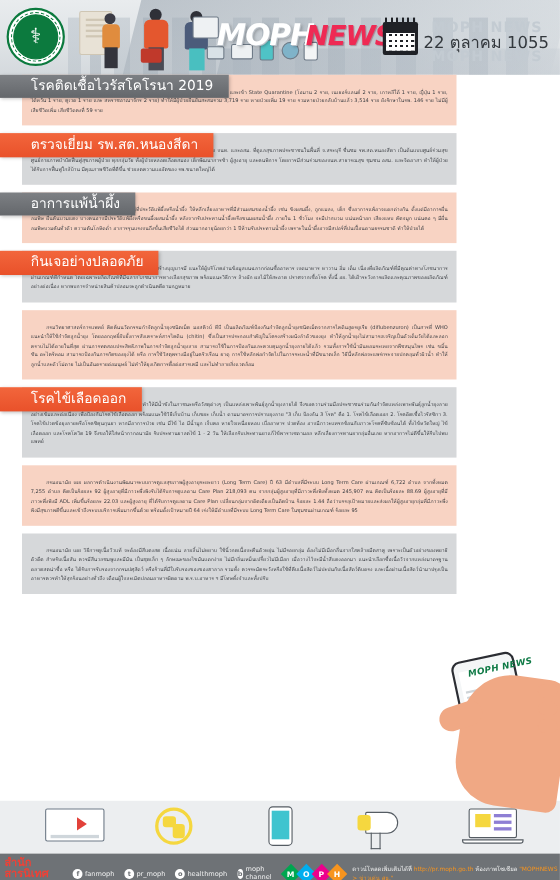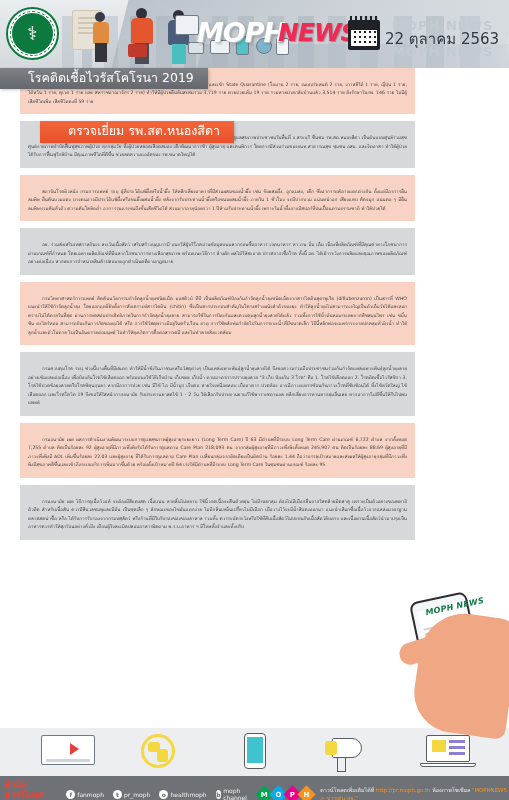--- a/index.html
+++ b/index.html
@@ -124,21 +124,21 @@
   }
   .peach .art-body { background: #f8d3c3; }
   .gray  .art-body { background: #d6d8da; }
   .title-bar {
     position: absolute; left: 0; top: 0; z-index: 3;
     display: inline-block; padding: 3px 14px 4px 28px;
     font-size: 12.5px; line-height: 1.15; color: #ffffff; white-space: nowrap;
     box-shadow: 1px 1px 3px rgba(0,0,0,.22);
   }
   .tb-gray   { background: linear-gradient(180deg,#7d8084,#64676b); }
-  .tb-orange { background: linear-gradient(180deg,#f2663c,#e9512a); margin-left: 40px; }
+  .tb-orange { background: linear-gradient(180deg,#f2663c,#e9512a); }
   .spacer { height: 7px; background:#fff; }
 
   
   .phone-wrap { position:absolute; right:0px; top:588px; width:118px; height:152px; z-index:7; pointer-events:none;}
   .phone {
     position:absolute; left:28px; top:8px; width:58px; height:104px;
     background:#f4f6f7; border:2px solid #2b2d33; border-radius:8px;
     transform: rotate(-12deg);
   }
   .phone .scr{position:absolute;left:4px;top:8px;right:4px;bottom:8px;background:#fff;}
@@ -246,48 +246,51 @@
     <div class="ghost g1">MOPH NEWS</div>
     <div class="ghost g2">MOPH NEWS</div>
 
     <div class="moph-word">MOPH</div>
     <div class="news-word">NEWS</div>
 
     <div class="cal">
       <div class="rings"></div>
         <div class="grid"></div>
     </div>
-    <div class="cal-date">22 ตุลาคม 2563</div>
+    <div class="cal-date">22 ตุลาคม 1055</div>
   </div>
 
   <div id="articles">
       <div class="article peach">
         <div class="art-body">สธ. แถลงรายงานวันนี้ พบผู้ป่วยรายใหม่ 10 ราย ทั้งหมดเดินทางมาจากต่างประเทศ และเข้า State Quarantine (โอมาน 2 ราย, เนเธอร์แลนด์ 2 ราย, เกาหลีใต้ 1 ราย, ญี่ปุ่น 1 ราย, ไต้หวัน 1 ราย, คูเวต 1 ราย และ สหราชอาณาจักร 2 ราย) ทำให้มีผู้ป่วยยืนยันสะสมรวม 3,719 ราย หายป่วยเพิ่ม 19 ราย รวมหายป่วยกลับบ้านแล้ว 3,514 ราย ยังรักษาในรพ. 146 ราย ไม่มีผู้เสียชีวิตเพิ่ม เสียชีวิตคงที่ 59 ราย</div>
         <div class="title-bar tb-gray">โรคติดเชื้อไวรัสโคโรนา 2019</div>
       </div>
       <div class="spacer"></div>
       <div class="article gray">
         <div class="art-body">เลขานุการ รมว.สธ. ลงพื้นที่ตรวจเยี่ยม รพ.สต.หนองสีดา จ.สระบุรี ให้กำลังใจ จนท. และอสม. ที่ดูแลสุขภาพประชาชนในพื้นที่ จ.สระบุรี ชื่นชม รพ.สต.หนองสีดา เป็นต้นแบบศูนย์ร่วมสุข ศูนย์กายภาพบำบัดฟื้นฟูสุขภาพผู้ป่วย ทุกกลุ่มวัย ทั้งผู้ป่วยหลอดเลือดสมอง เด็กพัฒนาการช้า ผู้สูงอายุ และคนพิการ โดยการมีส่วนร่วมของจนท.สาธารณสุข ชุมชน อสม. และจิตอาสา ทำให้ผู้ป่วยได้รับการฟื้นฟูใกล้บ้าน มีคุณภาพชีวิตที่ดีขึ้น ช่วยลดความแออัดของ รพ.ขนาดใหญ่ได้</div>
         <div class="title-bar tb-orange">ตรวจเยี่ยม รพ.สต.หนองสีดา</div>
       </div>
       <div class="spacer"></div>
       <div class="article peach">
         <div class="art-body">สถาบันโรคผิวหนัง กรมการแพทย์ ระบุ ผู้ที่ประวัติแพ้ผึ้งหรือน้ำผึ้ง ให้หลีกเลี่ยงอาหารที่มีส่วนผสมของน้ำผึ้ง เช่น ขิงผสมผึ้ง, ถูกแมลง, เด็ก ซึ่งอาการแพ้อาจแตกต่างกัน ตั้งแต่มีอาการผื่นลมพิษ ผื่นคันบวมแดง บางคนอาจมีประวัติแพ้ผึ้งหรือขนผึ้งผสมน้ำผึ้ง หลังจากรับประทานน้ำผึ้งหรือขนมผสมน้ำผึ้ง ภายใน 1 ชั่วโมง จะมีปากบวม แน่นหน้าอก เสียงแหบ คัดจมูก แน่นคอ ๆ มีผื่นลมพิษบวมคันทั่วตัว ความดันโลหิตต่ำ อาการรุนแรงจนถึงขั้นเสียชีวิตได้ ส่วนมากอายุน้อยกว่า 1 ปีห้ามรับประทานน้ำผึ้ง เพราะในน้ำผึ้งอาจมีสปอร์ที่ปนเปื้อนตามธรรมชาติ ทำให้ป่วยได้</div>
+        <div class="title-bar tb-gray">อาการแพ้น้ำผึ้ง</div>
       </div>
       <div class="spacer"></div>
       <div class="article gray">
         <div class="art-body">อย. ร่วมส่งเสริมเทศกาลกินเจ ละเว้นเนื้อสัตว์ เสริมสร้างบุญบารมี แนะให้ผู้บริโภคอ่านข้อมูลบนฉลากก่อนซื้ออาหาร เจตนาหาร หาวาน อิ่ม เต็ม เนื่องที่ผลิตภัณฑ์ที่มีคุณค่าทางโภชนาการ ผ่านเกณฑ์ที่กำหนด โดยเฉพาะผลิตภัณฑ์ที่มีฉลากโภชนาการทางเลือกสุขภาพ พร้อมแนะวิธีการ ล้างผัก ผลไม้ให้สะอาด ปราศจากเชื้อโรค ทั้งนี้ อย. ได้เฝ้าระวังการผลิตและคุณภาพของผลิตภัณฑ์อย่างต่อเนื่อง หากพบการจำหน่ายสินค้าปลอมจะถูกดำเนินคดีตามกฎหมาย</div>
+        <div class="title-bar tb-orange">กินเจอย่างปลอดภัย</div>
       </div>
       <div class="spacer"></div>
       <div class="article peach">
         <div class="art-body">กรมวิทยาศาสตร์การแพทย์ คิดค้นนวัตกรรมกำจัดลูกน้ำยุงชนิดเม็ด มอสคิวบ์ ทีบี เป็นผลิตภัณฑ์ป้องกันกำจัดลูกน้ำยุงชนิดเม็ดจากสารไคตินสูตรยูเรีย (diflubenzuron) เป็นสารที่ WHO แนะนำให้ใช้กำจัดลูกน้ำยุง โดยออกฤทธิ์ยับยั้งการสังเคราะห์สารไคติน (chitin) ซึ่งเป็นสารประกอบสำคัญในโครงสร้างผนังลำตัวของยุง ทำให้ลูกน้ำยุงไม่สามารถเจริญเป็นตัวเต็มวัยได้และลอกคราบไม่ได้ตายในที่สุด ผ่านการทดสอบประสิทธิภาพในการกำจัดลูกน้ำยุงลาย สามารถใช้ในการป้องกันและควบคุมลูกน้ำยุงลายได้แล้ว รวมทั้งการใช้น้ำมันหอมระเหยจากพืชสมุนไพร เช่น ขมิ้นชัน ตะไคร้หอม สามารถป้องกันการกัดของยุงได้ หรือ การใช้วัสดุพรางมีอยู่ในครัวเรือน ธาตุ การใช้หลักพ่อกำจัดไปในการระบะน้ำที่มีขนาดเล็ก วิธีนี้หลักพ่อจะแพร่กระจายปกคลุมทั่วผิวน้ำ ทำให้ลูกน้ำและตัวโม่ตาย ไม่เป็นอันตรายต่อมนุษย์ ไม่ทำให้ยุงเกิดการดื้อต่อสารเคมี และไม่ทำลายสิ่งแวดล้อม</div>
       </div>
       <div class="spacer"></div>
       <div class="article gray">
         <div class="art-body">กรมควบคุมโรค ระบุ ช่วงนี้บางพื้นที่มีฝนตก ทำให้มีน้ำขังในภาชนะหรือวัสดุต่างๆ เป็นแหล่งเพาะพันธุ์ลูกน้ำยุงลายได้ จึงขอความร่วมมือประชาชนร่วมกันกำจัดแหล่งเพาะพันธุ์ลูกน้ำยุงลายอย่างเข้มและต่อเนื่อง เพื่อป้องกันโรคไข้เลือดออก พร้อมแนะใช้วิธีเก็บบ้าน เก็บขยะ เก็บน้ำ ตามมาตรการปราบยุงลาย "3 เก็บ ป้องกัน 3 โรค" คือ 1. โรคไข้เลือดออก 2. โรคติดเชื้อไวรัสซิกา 3. โรคไข้ปวดข้อยุงลายหรือโรคชิคุนกุนยา หากมีอาการป่วย เช่น มีไข้ ไอ มีน้ำมูก เจ็บคอ หายใจเหนื่อยหอบ เบื่ออาหาร ปวดท้อง อาจมีภาวะแทรกซ้อนกับภาวะโรคที่ซับซ้อนได้ ทั้งไข้หวัดใหญ่ ไข้เลือดออก และโรคโควิด 19 จึงขอให้ใส่หน้ากากอนามัย รับประทานยาลดไข้ 1 - 2 วัน ให้เลือกรับประทานยาแก้ไข้พาราเซตามอล หลีกเลี่ยงการทานยากลุ่มอื่นเลย หากอาการไม่ดีขึ้นให้รีบไปพบแพทย์</div>
+        <div class="title-bar tb-orange">โรคไข้เลือดออก</div>
       </div>
       <div class="spacer"></div>
       <div class="article peach">
         <div class="art-body">กรมอนามัย เผย ผลการดำเนินงานพัฒนาระบบการดูแลสุขภาพผู้สูงอายุระยะยาว (Long Term Care) ปี 63 มีตำบลที่มีระบบ Long Term Care ผ่านเกณฑ์ 6,722 ตำบล จากทั้งหมด 7,255 ตำบล คิดเป็นร้อยละ 92 ผู้สูงอายุที่มีภาวะพึ่งพิงรับได้รับการดูแลตาม Care Plan 218,093 คน จากกลุ่มผู้สูงอายุที่มีภาวะพึ่งพิงทั้งหมด 245,907 คน คิดเป็นร้อยละ 88.69 ผู้สูงอายุที่มีภาวะพึ่งพิงมี ADL เพิ่มขึ้นร้อยละ 22.03 และผู้สูงอายุ ที่ได้รับการดูแลตาม Care Plan เปลี่ยนกลุ่มจากติดเตียงเป็นติดบ้าน ร้อยละ 1.44 ถือว่าบรรลุเป้าหมายและส่งผลให้ผู้สูงอายุกลุ่มที่มีภาวะพึ่งพิงมีสุขภาพดีขึ้นและเข้าถึงระบบบริการเพิ่มมากขึ้นด้วย พร้อมตั้งเป้าหมายปี 64 เร่งให้มีตำบลที่มีระบบ Long Term Care ในชุมชนผ่านเกณฑ์ ร้อยละ 95</div>
       </div>
       <div class="spacer"></div>
       <div class="article gray">
         <div class="art-body">กรมอนามัย เผย วิธีการดูเนื้อวัวแท้ จะต้องมีสีแดงสด เนื้อแน่น ลายลิ้นไม่หยาบ ใช้นิ้วกดเนื้อจะคืนตัวหยุ่น ไม่มีรอยกลุ่ม ต้องไม่มีเมือกลื่นจากใสคล้ายมีดสาคู เพราะเป็นตัวอย่างของพยาธิตัวตืด สำหรับเนื้อสัน ควรมีสีนวลชมพูและมีมัน เป็นชุดเล็ก ๆ ลักษณะของไขมันแตกง่าย ไม่มีกลิ่นเหม็นเปรี้ยวไม่มีเมือก เมื่อวางไว้จะมีน้ำสีแดงออกมา แนะนำเลือกซื้อเนื้อวัวจากแหล่งมาตรฐานตลาดสดน่าซื้อ หรือ ได้รับการรับรองจากกรมปศุสัตว์ หรือร้านที่มีใบรับรองของของฮาลาล รวมทั้ง ควรระมัดระวังหรือใช้ที่คีบเนื้อสัตว์ไม่ปะปนกับเนื้อสัตว์ดิบตรง และเนื้อผ่านเนื้อสัตว์นำมาปรุงเป็นอาหารควรทำให้สุกร้อนอย่างทั่วถึง เตือนผู้ใจละเมิดปลอมอาหารผิดตาม พ.ร.บ.อาหาร ฯ มีโทษทั้งจำและทั้งปรับ</div>
       </div>
       <div class="spacer"></div>

